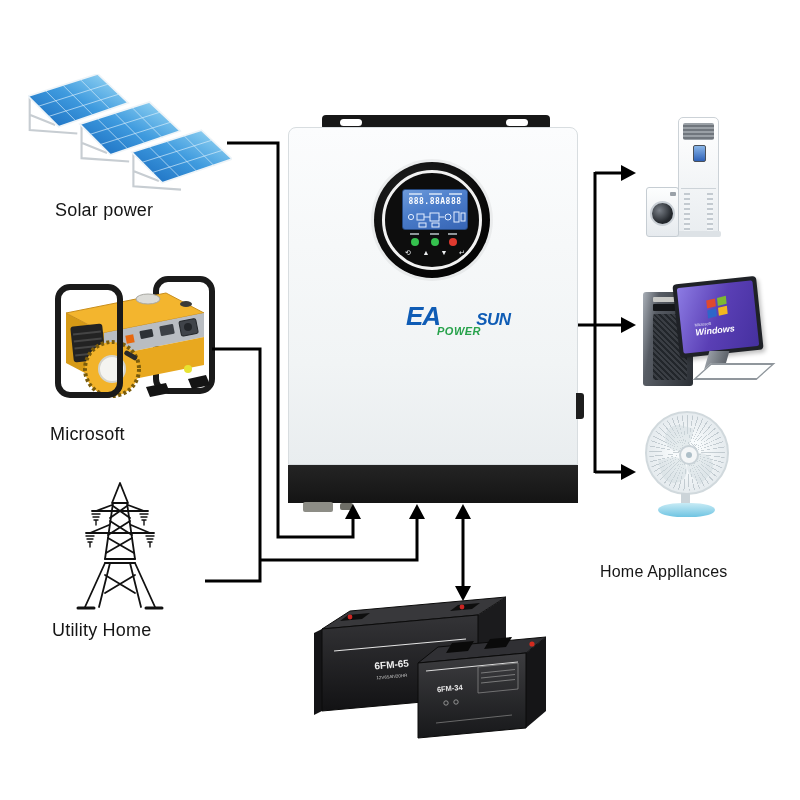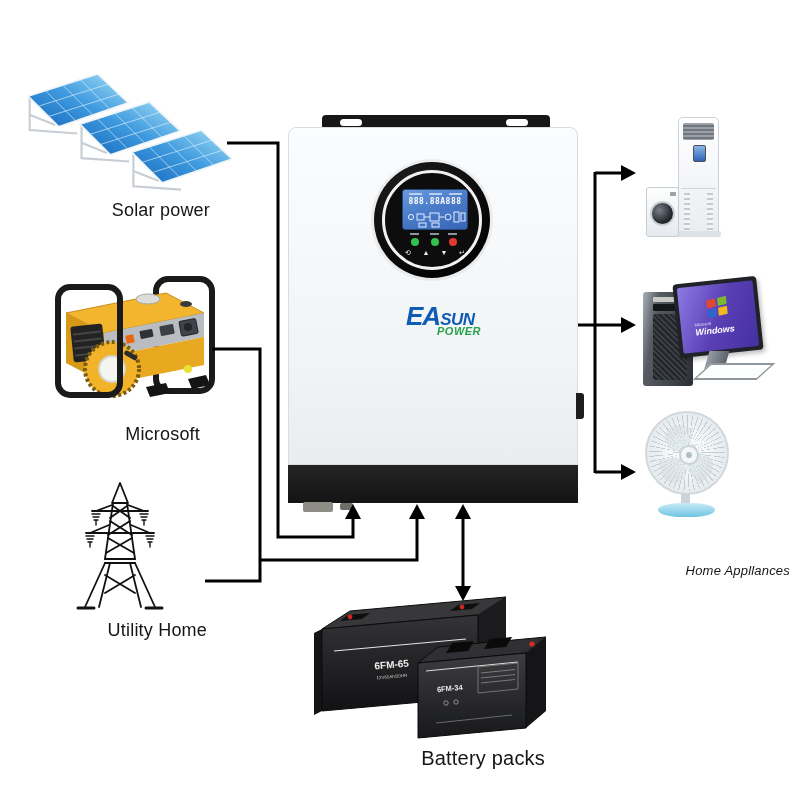--- a/index.html
+++ b/index.html
@@ -1,19 +1,19 @@
 <!DOCTYPE html>
 <html><head>
 <meta charset="utf-8">
 <style>
   html,body{margin:0;padding:0;background:#fff;}
   #canvas{position:relative;width:800px;height:800px;background:#ffffff;overflow:hidden;
           font-family:"Liberation Sans",sans-serif;}
   .abs{position:absolute;}
-  .node-label{position:absolute;color:#151515;text-align:right;font-size:18px;letter-spacing:0.2px;}
+  .node-label{position:absolute;color:#151515;text-align:left;font-size:18px;letter-spacing:0.2px;}
   
   .bracket{position:absolute;left:322px;top:115px;width:228px;height:15px;background:#171717;border-radius:4px;}
   .bracket-slot{position:absolute;top:4px;width:22px;height:7px;background:#fff;border-radius:4px;}
   .inv-body{position:absolute;left:288px;top:127px;width:290px;height:338px;
             background:linear-gradient(180deg,#fbfcfd 0%,#f1f4f5 70%,#e9edef 100%);
             border:1px solid #d8dde0;border-radius:8px 8px 0 0;box-sizing:border-box;}
   .inv-bottom{position:absolute;left:288px;top:465px;width:290px;height:38px;background:linear-gradient(180deg,#242424,#141414);}
   .inv-nub1{position:absolute;left:303px;top:502px;width:30px;height:10px;background:#8d8d86;border-radius:2px;}
   .inv-nub2{position:absolute;left:340px;top:503px;width:13px;height:7px;background:#6e6e67;border-radius:2px;}
   .inv-side-switch{position:absolute;left:576px;top:393px;width:8px;height:26px;background:#1d1d1d;border-radius:0 3px 3px 0;}
@@ -25,21 +25,21 @@
        background:linear-gradient(160deg,#6d9ada 0%,#4a7cc9 45%,#3765b5 100%);
        border:1px solid #24477e;box-sizing:border-box;overflow:hidden;}
   .lcd-bar{position:absolute;top:3px;height:2px;background:#cfe0f5;opacity:.8;}
   .lcd-reading{position:absolute;left:0;top:7px;width:100%;text-align:center;color:#ffffff;
                font-family:"DejaVu Sans Mono",monospace;font-size:8px;font-weight:bold;letter-spacing:0.5px;}
   .led{position:absolute;width:8px;height:8px;border-radius:50%;}
   .led-label{position:absolute;width:9px;height:2px;background:#c8d1d6;opacity:.7;}
   .btn-glyph{position:absolute;width:14px;text-align:center;color:#eceff1;font-size:7px;line-height:8px;}
   .logo{position:absolute;left:406px;top:303px;width:90px;line-height:1;}
   .logo .ea{font-style:italic;font-weight:900;font-size:26px;color:#0f5cb5;letter-spacing:-1px;}
-  .logo .sun{font-style:italic;font-weight:900;font-size:17px;color:#0f5cb5;letter-spacing:-0.5px;}
+  .logo .sun{font-style:italic;font-weight:900;font-size:17px;color:#0f5cb5;letter-spacing:-0.5px;margin-left:36px;}
   .logo .power{font-style:italic;font-weight:900;font-size:11px;color:#27a24b;margin:-3px 0 12px 31px;letter-spacing:0.5px;}
   
   .ac{position:absolute;left:678px;top:117px;width:41px;height:120px;background:linear-gradient(180deg,#ffffff,#e9edf0);
       border:1px solid #ccd2d7;border-radius:5px 5px 2px 2px;box-sizing:border-box;}
   .ac-vent{position:absolute;left:4px;top:5px;width:31px;height:17px;border-radius:2px;
            background:repeating-linear-gradient(180deg,#9aa0a6 0 2px,#70767d 2px 4px);}
   .ac-display{position:absolute;left:14px;top:27px;width:11px;height:15px;border:1px solid #4a5058;border-radius:2px;
               background:linear-gradient(180deg,#8ab6e8,#2f62b8);}
   .ac-divider{position:absolute;left:2px;top:70px;width:35px;height:1px;background:#cdd3d8;}
   .ac-slat{position:absolute;top:75px;width:6px;height:40px;
@@ -251,21 +251,21 @@
     <div class="fan-blade" style="left:18px;top:12px;transform:rotate(15deg);"></div>
     <div class="fan-blade" style="left:40px;top:40px;transform:rotate(135deg);"></div>
     <div class="fan-blade" style="left:14px;top:44px;transform:rotate(255deg);"></div>
     <div class="fan-hub">
       <div class="fan-hub-dot"></div>
     </div>
   </div>
   <div class="fan-neck"></div>
   <div class="fan-base"></div>
 
-  <div class="node-label" style="left:600px;top:563px;width:190px;font-size:13px;font-style:italic;">Home Appllances</div>
+  <div class="node-label" style="left:600px;top:563px;width:190px;font-size:16px;">Home Appllances</div>
 
   <svg class="abs" style="left:300px;top:593px;" width="250" height="150" viewBox="0 0 250 150">
     <defs>
       <linearGradient id="bgl" x1="0" y1="0" x2="0" y2="1">
         <stop offset="0" stop-color="#343437"></stop>
           <stop offset="1" stop-color="#121214"></stop>
       </linearGradient>
       <linearGradient id="bgs" x1="0" y1="0" x2="0" y2="1">
         <stop offset="0" stop-color="#3d3d40"></stop>
           <stop offset="1" stop-color="#17181a"></stop>
@@ -293,21 +293,20 @@
       <circle cx="232" cy="51" r="2.6" fill="#d42b1f"></circle>
       <path d="M126,78 L218,69" stroke="#dcdcdc" stroke-width="1"></path>
       <polygon points="178,74 218,70 218,96 178,100" fill="none" stroke="#8f8f8f" stroke-width="0.7"></polygon>
       <path d="M181,80 L215,76.5 M181,85 L215,81.5 M181,90 L215,86.5" stroke="#9a9a9a" stroke-width="0.7"></path>
       <text x="150" y="98" font-size="7.5" font-weight="bold" fill="#e8e8e8" text-anchor="middle" transform="rotate(-5 150 98)">6FM-34</text>
       <circle cx="146" cy="110" r="2.2" fill="none" stroke="#aaa" stroke-width="0.8"></circle>
       <circle cx="156" cy="109" r="2.2" fill="none" stroke="#aaa" stroke-width="0.8"></circle>
       <path d="M136,130 L212,122" stroke="#7c7c7c" stroke-width="0.8"></path>
     </g>
   </svg>
-  <div class="node-label" style="left:360px;top:747px;width:185px;font-size:20px;">Battery packs</div>
 
   <svg class="abs" style="left:0;top:0;pointer-events:none;" width="800" height="800" viewBox="0 0 800 800">
     <g stroke="#000" stroke-width="3" fill="none">
       <path d="M227 143 H278 V537 H353 V517"></path>
       <path d="M212 349 H260 V581 H205"></path>
       <path d="M260 560 H417 V517"></path>
       <path d="M463 517 V589"></path>
       <path d="M578 325 H595 M595 172 V473 M595 173 H623 M595 325 H623 M595 472 H623"></path>
     </g>
     <g fill="#000">

